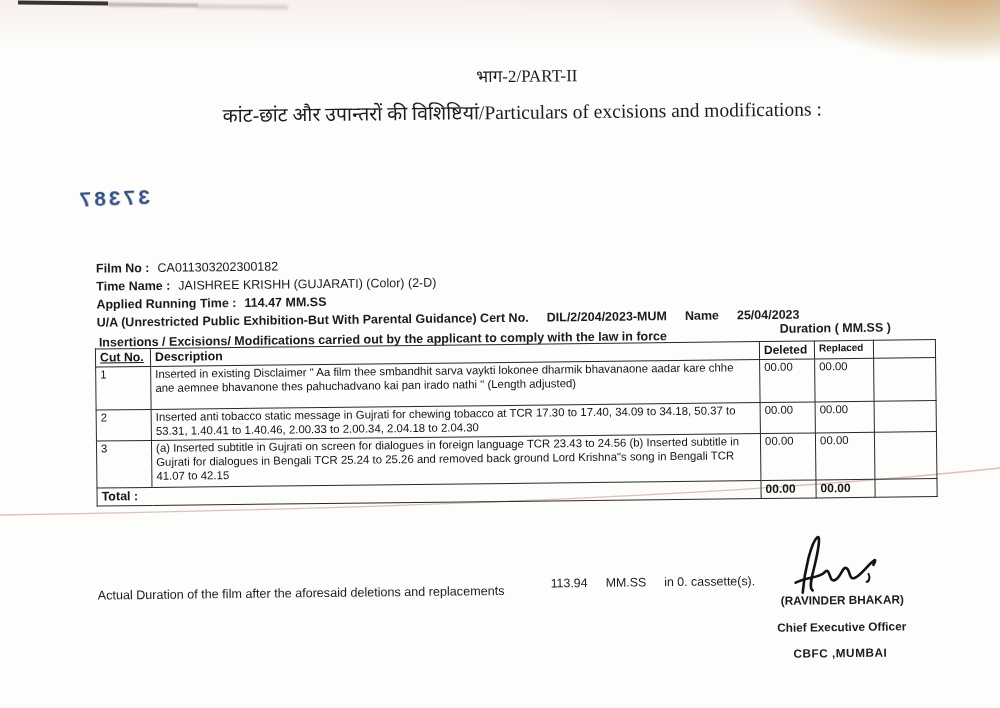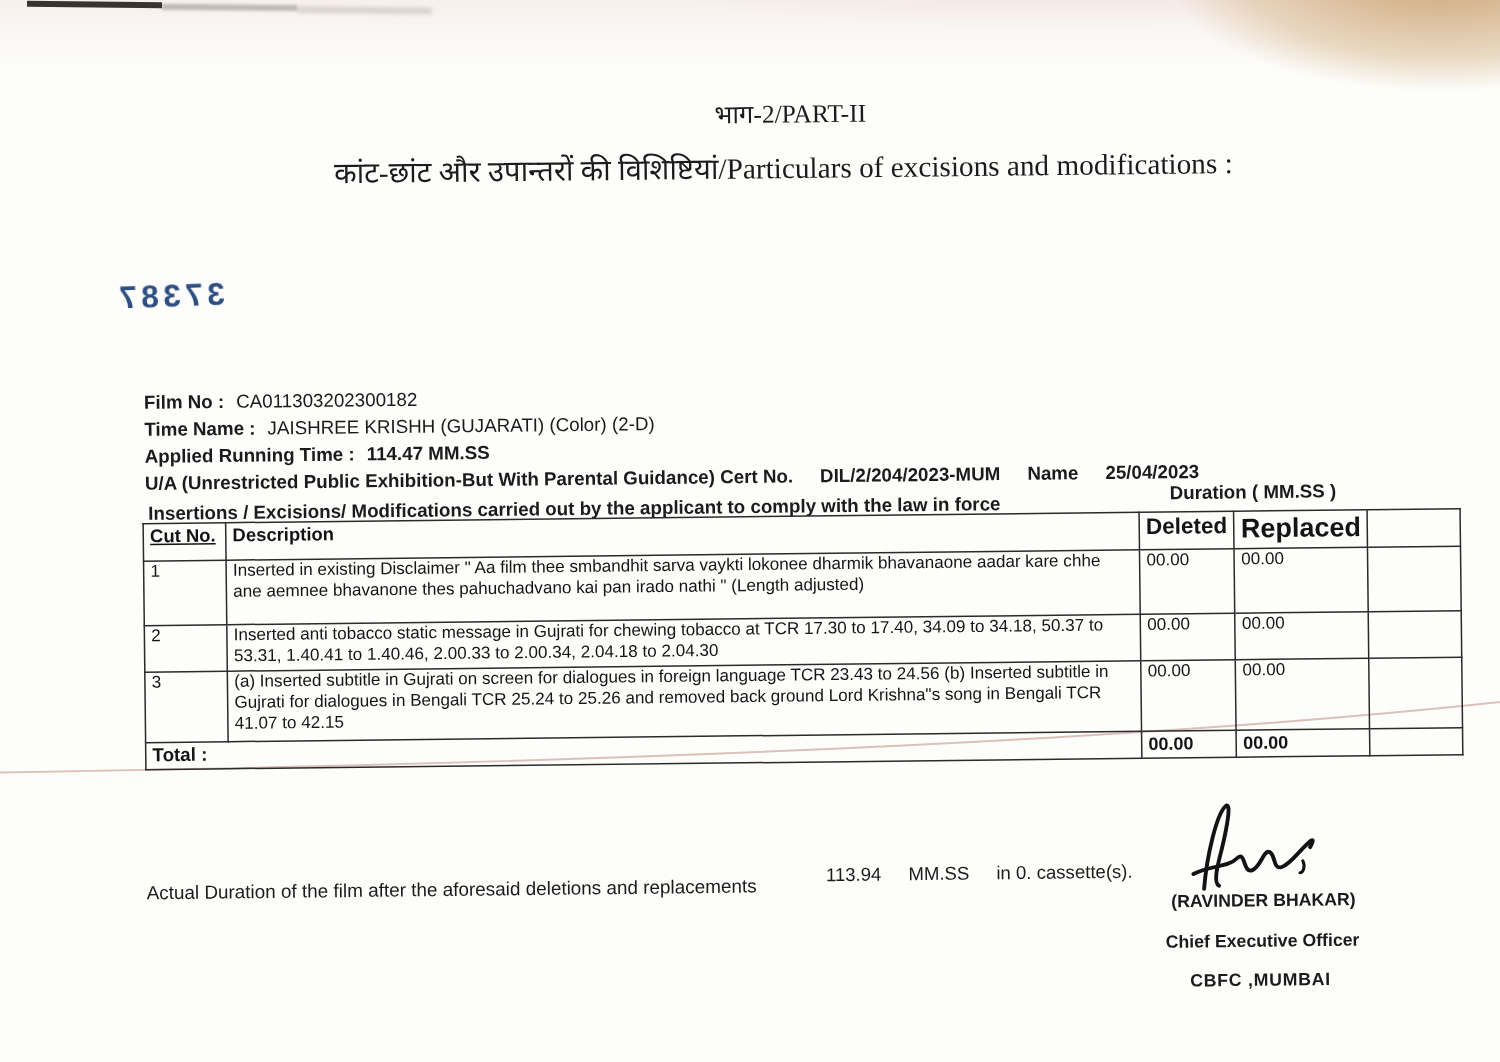--- a/index.html
+++ b/index.html
@@ -44,22 +44,22 @@
   table.mods{
     position:absolute;top:344px;left:95px;border-collapse:collapse;table-layout:fixed;
     font-size:11.4px;color:#141414;
   }
   table.mods td, table.mods th{
     border:1.6px solid #2a2a2a;padding:1px 4px;vertical-align:top;text-align:left;
     line-height:1.22;overflow:hidden;
   }
   th.h-cut{width:46px;font-size:12.3px;text-decoration:underline;}
   th.h-desc{width:600px;font-size:12.3px;}
-  th.h-del{width:46px;font-size:15px;text-align:center;}
-  th.h-rep{width:50px;font-size:18px;text-align:center;}
+  th.h-del{width:46px;font-size:12px;text-align:center;}
+  th.h-rep{width:50px;font-size:10px;text-align:center;}
   th.h-extra{width:53px;border-left:1.6px solid #2a2a2a;}
   td.c-cut{text-align:center;}
   td.c-num{text-align:right;white-space:nowrap;}
   tr.r1 td{height:40px;}
   tr.r2 td{height:28px;}
   tr.r3 td{height:44px;}
   td.total-lbl{text-align:right;font-weight:bold;font-size:12.5px;}
   tr.total td{height:13px;}
   td.tot-num{text-align:right;font-weight:bold;font-size:12px;}
   

